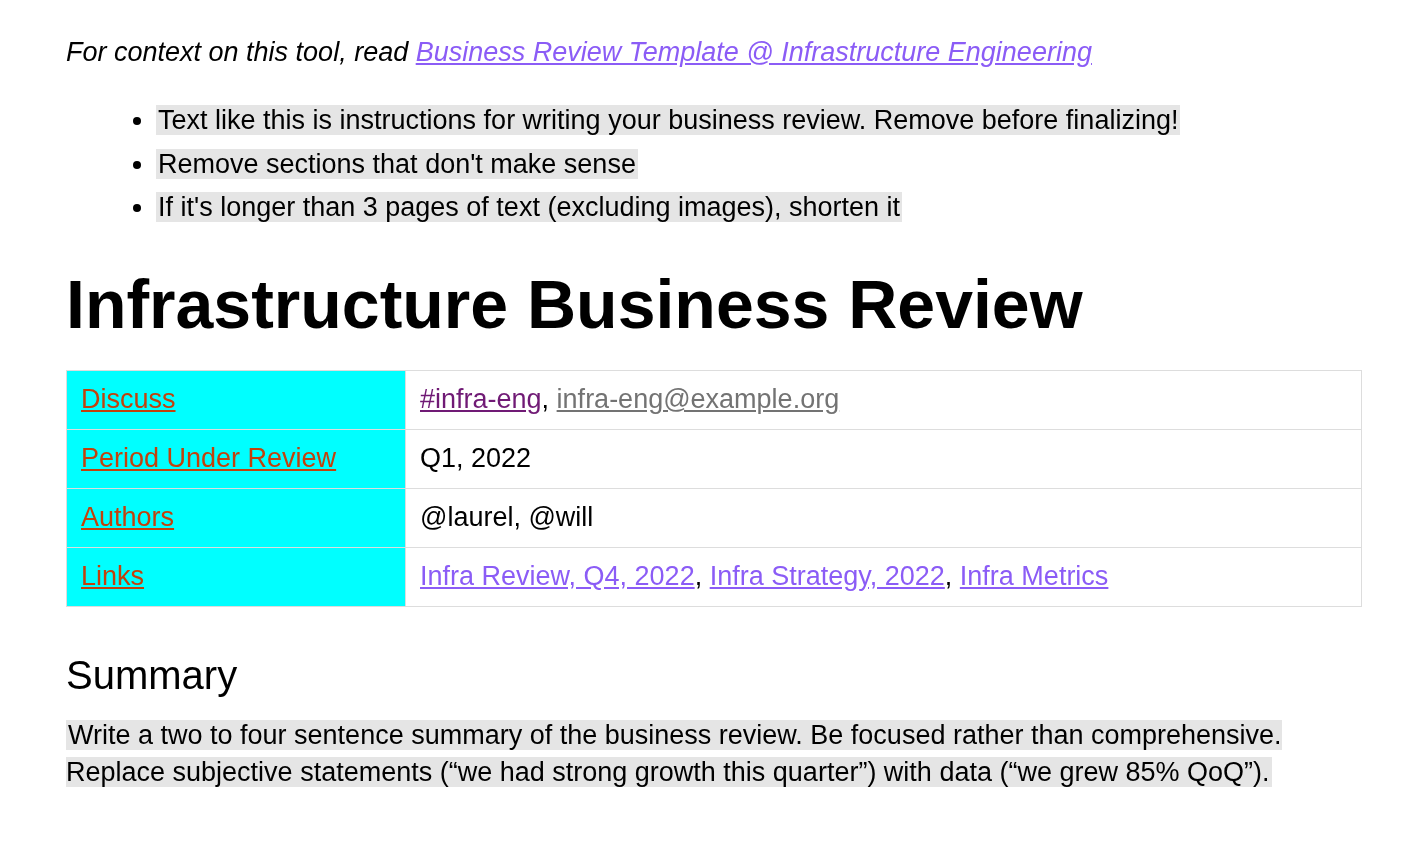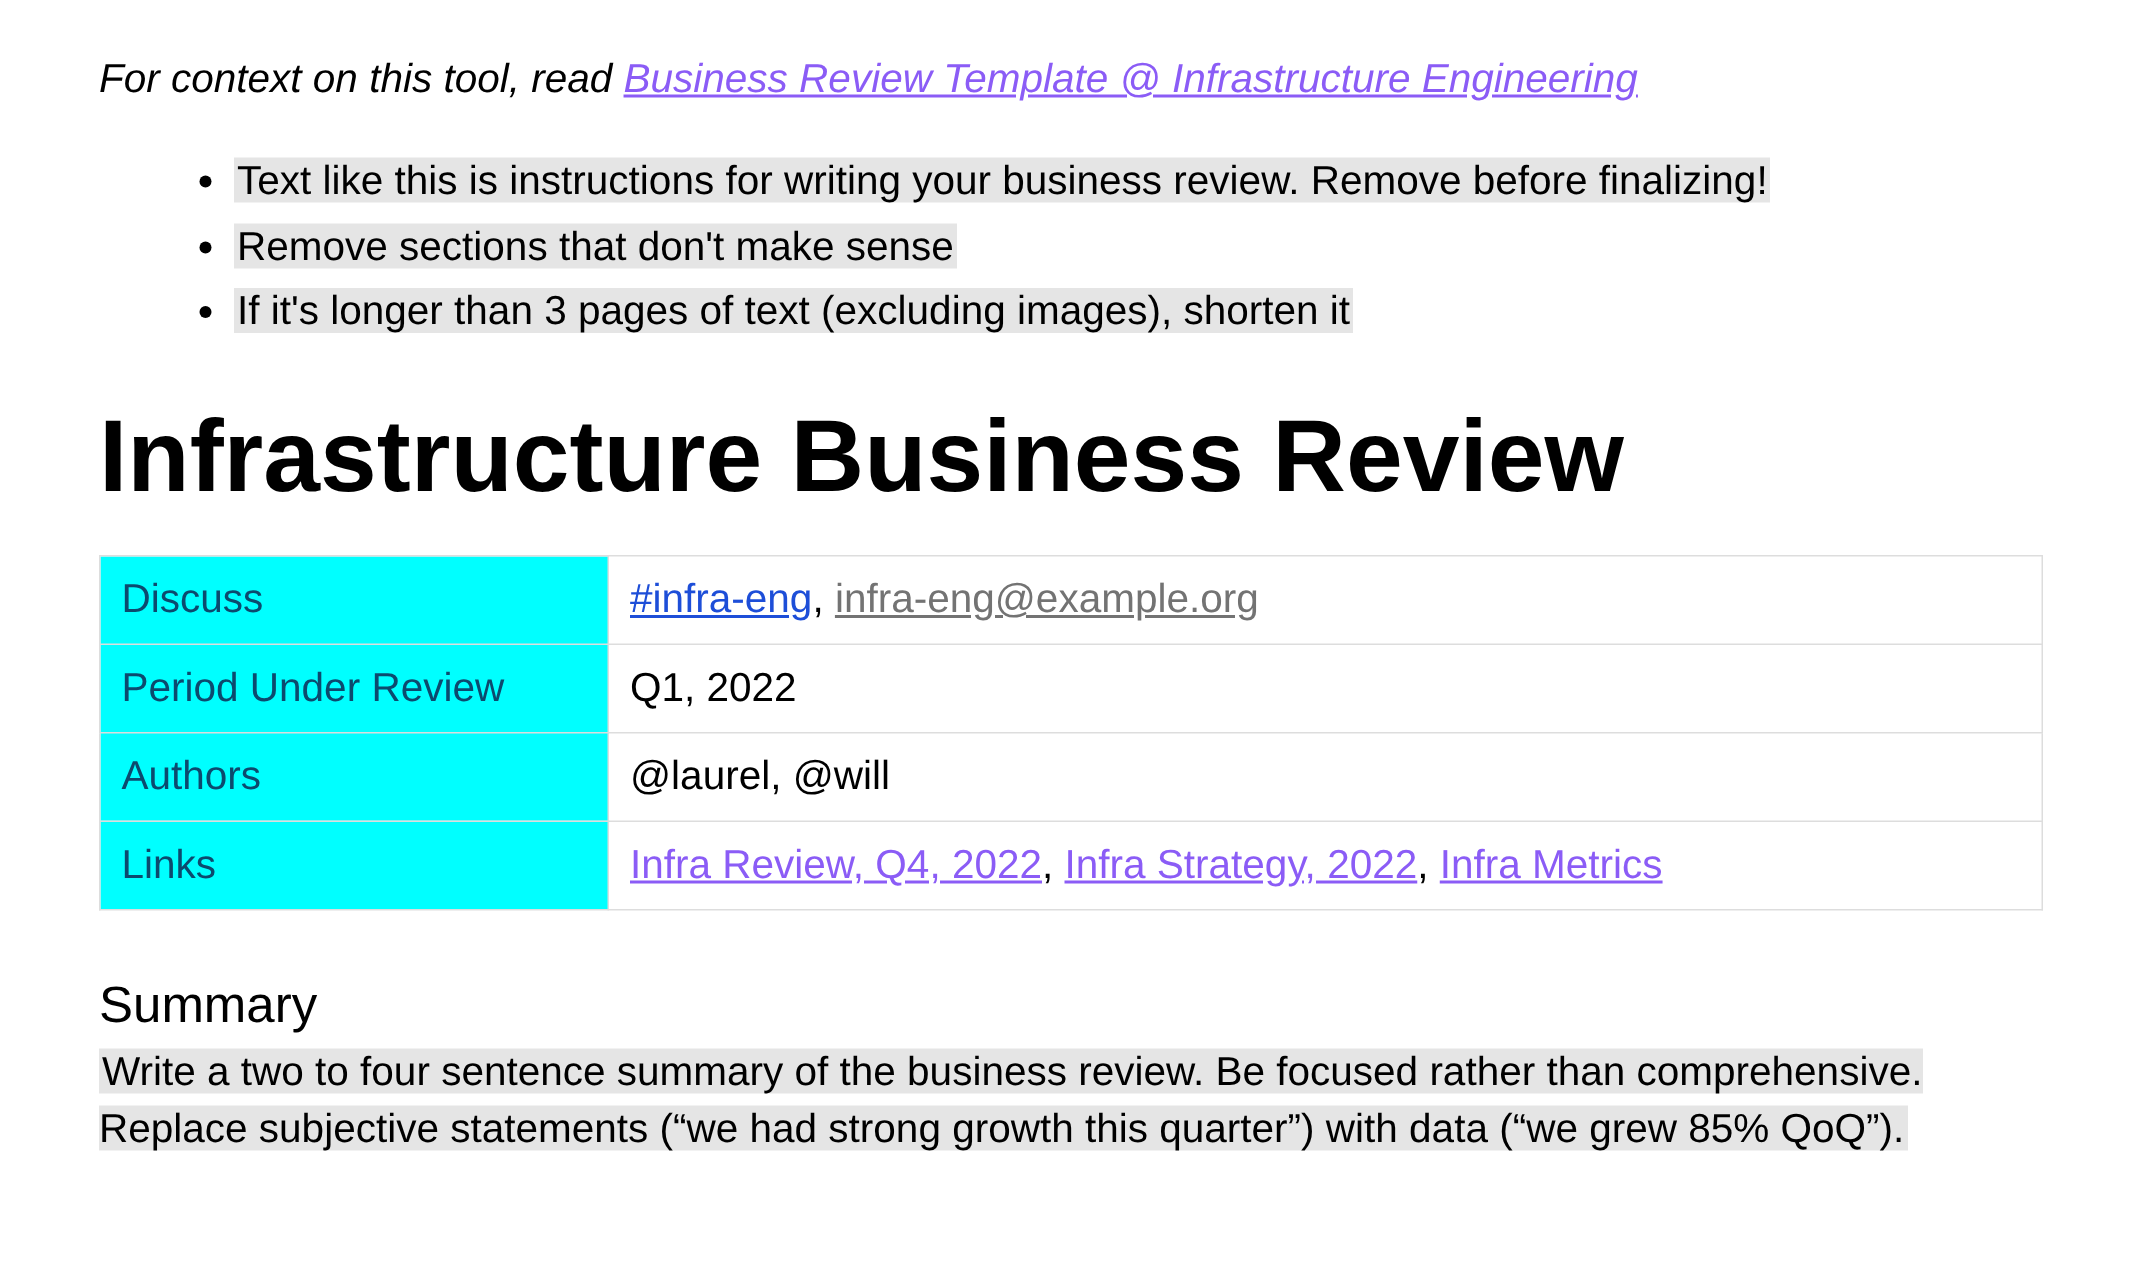--- a/index.html
+++ b/index.html
@@ -45,38 +45,39 @@
   }
   table.meta td {
     border: 1px solid #ddd;
     padding: 10px 14px;
     vertical-align: middle;
     font-size: 27px;
   }
   table.meta td.label {
     background: #00ffff;
     width: 310px;
-    color: #0c4a6e;
+    color: #c2410c;
+    text-decoration: underline;
   }
   table.meta a.hashlink {
-    color: #1d4ed8;
+    color: #701a75;
     text-decoration: underline;
   }
   table.meta a.bluelink {
     color: #737373;
     text-decoration: underline;
   }
   table.meta a.blacklink {
     color: #8b5cf6;
     text-decoration: underline;
   }
   h2.section {
-    font-size: 34px;
+    font-size: 40px;
     font-weight: 400;
-    margin: 40px 0 2px 0;
+    margin: 40px 0 14px 0;
   }
   p.body {
     margin: 0 0 6px 0;
   }
 </style>
 </head>
 <body>
 
 <div class="context-line">
   <span>For context on this tool, read </span><a href="#">Business Review Template @ Infrastructure Engineering</a>

